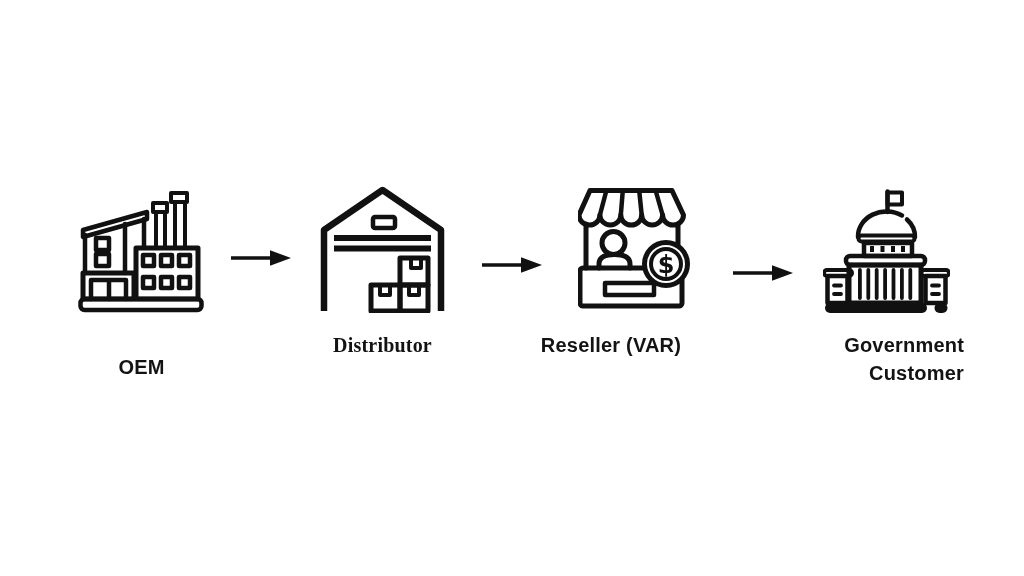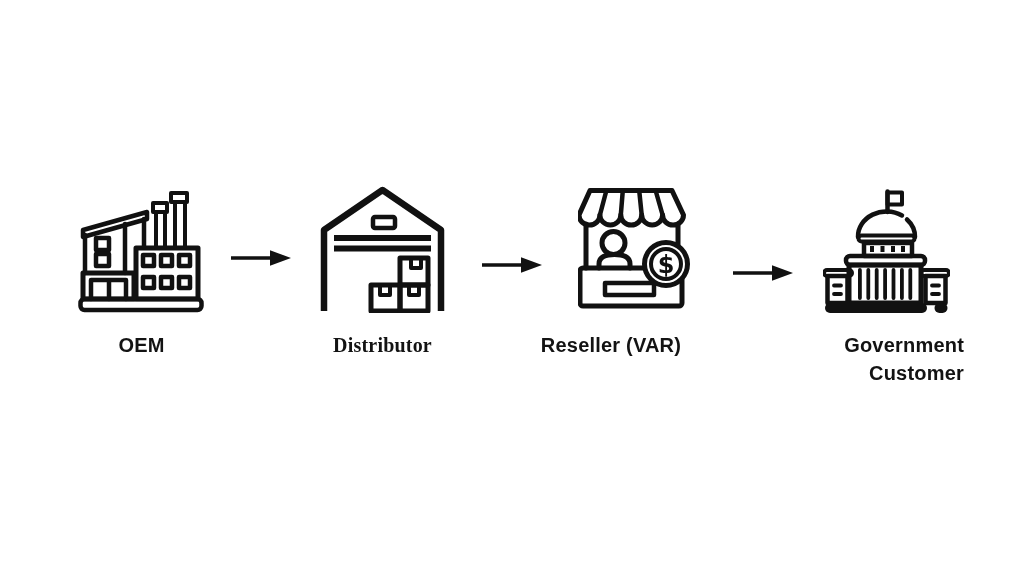--- a/index.html
+++ b/index.html
@@ -56,21 +56,21 @@
         <polygon points="5,45 69,27 69,34 5,52"></polygon>
         <path d="M66,34 V62"></path>
         <path d="M7,50 V88"></path>
         <path d="M47,39 V88"></path>
         <rect x="18" y="53" width="13" height="12"></rect>
         <rect x="18" y="69" width="13" height="12"></rect>
         <rect x="5" y="88" width="51" height="26" stroke-width="5"></rect>
         <path d="M13,114 V95 H48 V114 M31,95 V114"></path>
       </g>
     </svg>
-    <div class="node-label" style="left:78px;width:127px;">OEM</div>
+    <div class="node-label" style="left:78px;width:127px;margin-top:22px;">OEM</div>
   </div>
 
   <svg class="flow-arrow" style="left:230px;top:249px;" width="62" height="18" viewBox="0 0 62 18">
     <path d="M1,9 H43" stroke="#111111" stroke-width="3.4" fill="none"></path>
     <polygon points="40,1.2 61,9 40,16.8" fill="#111111"></polygon>
   </svg>
 
   <div class="node">
     <svg class="node-icon" style="left:320px;top:186px;" width="125" height="127" viewBox="0 0 125 127">
       <g class="ic" stroke-width="5">

